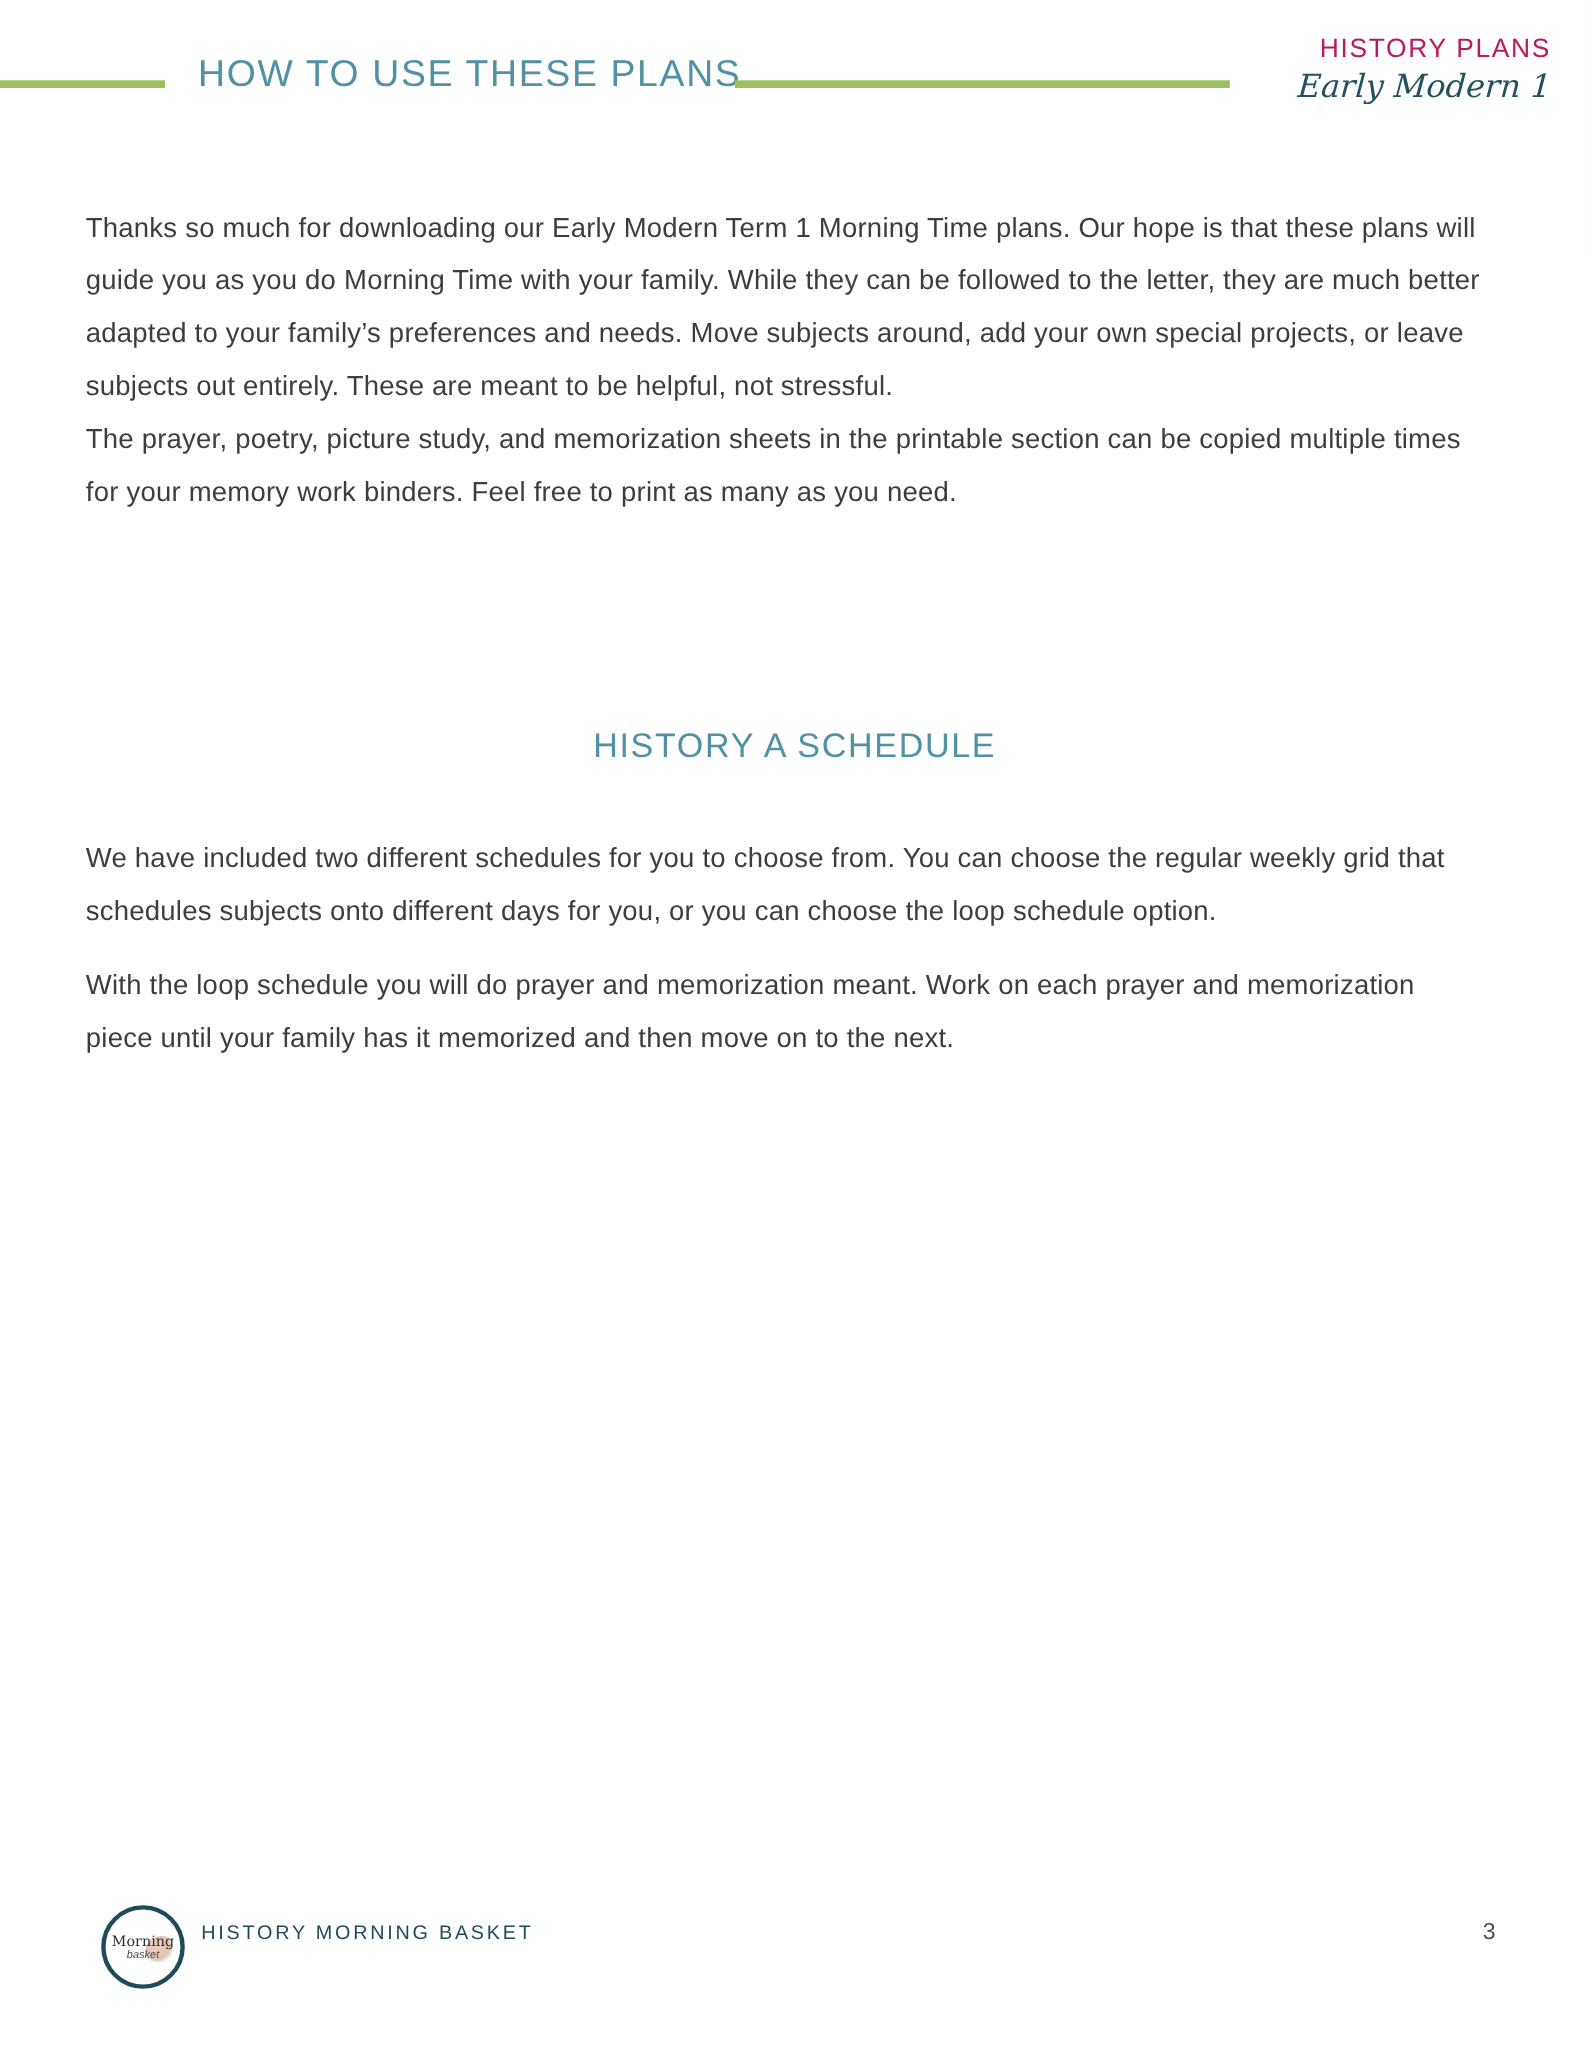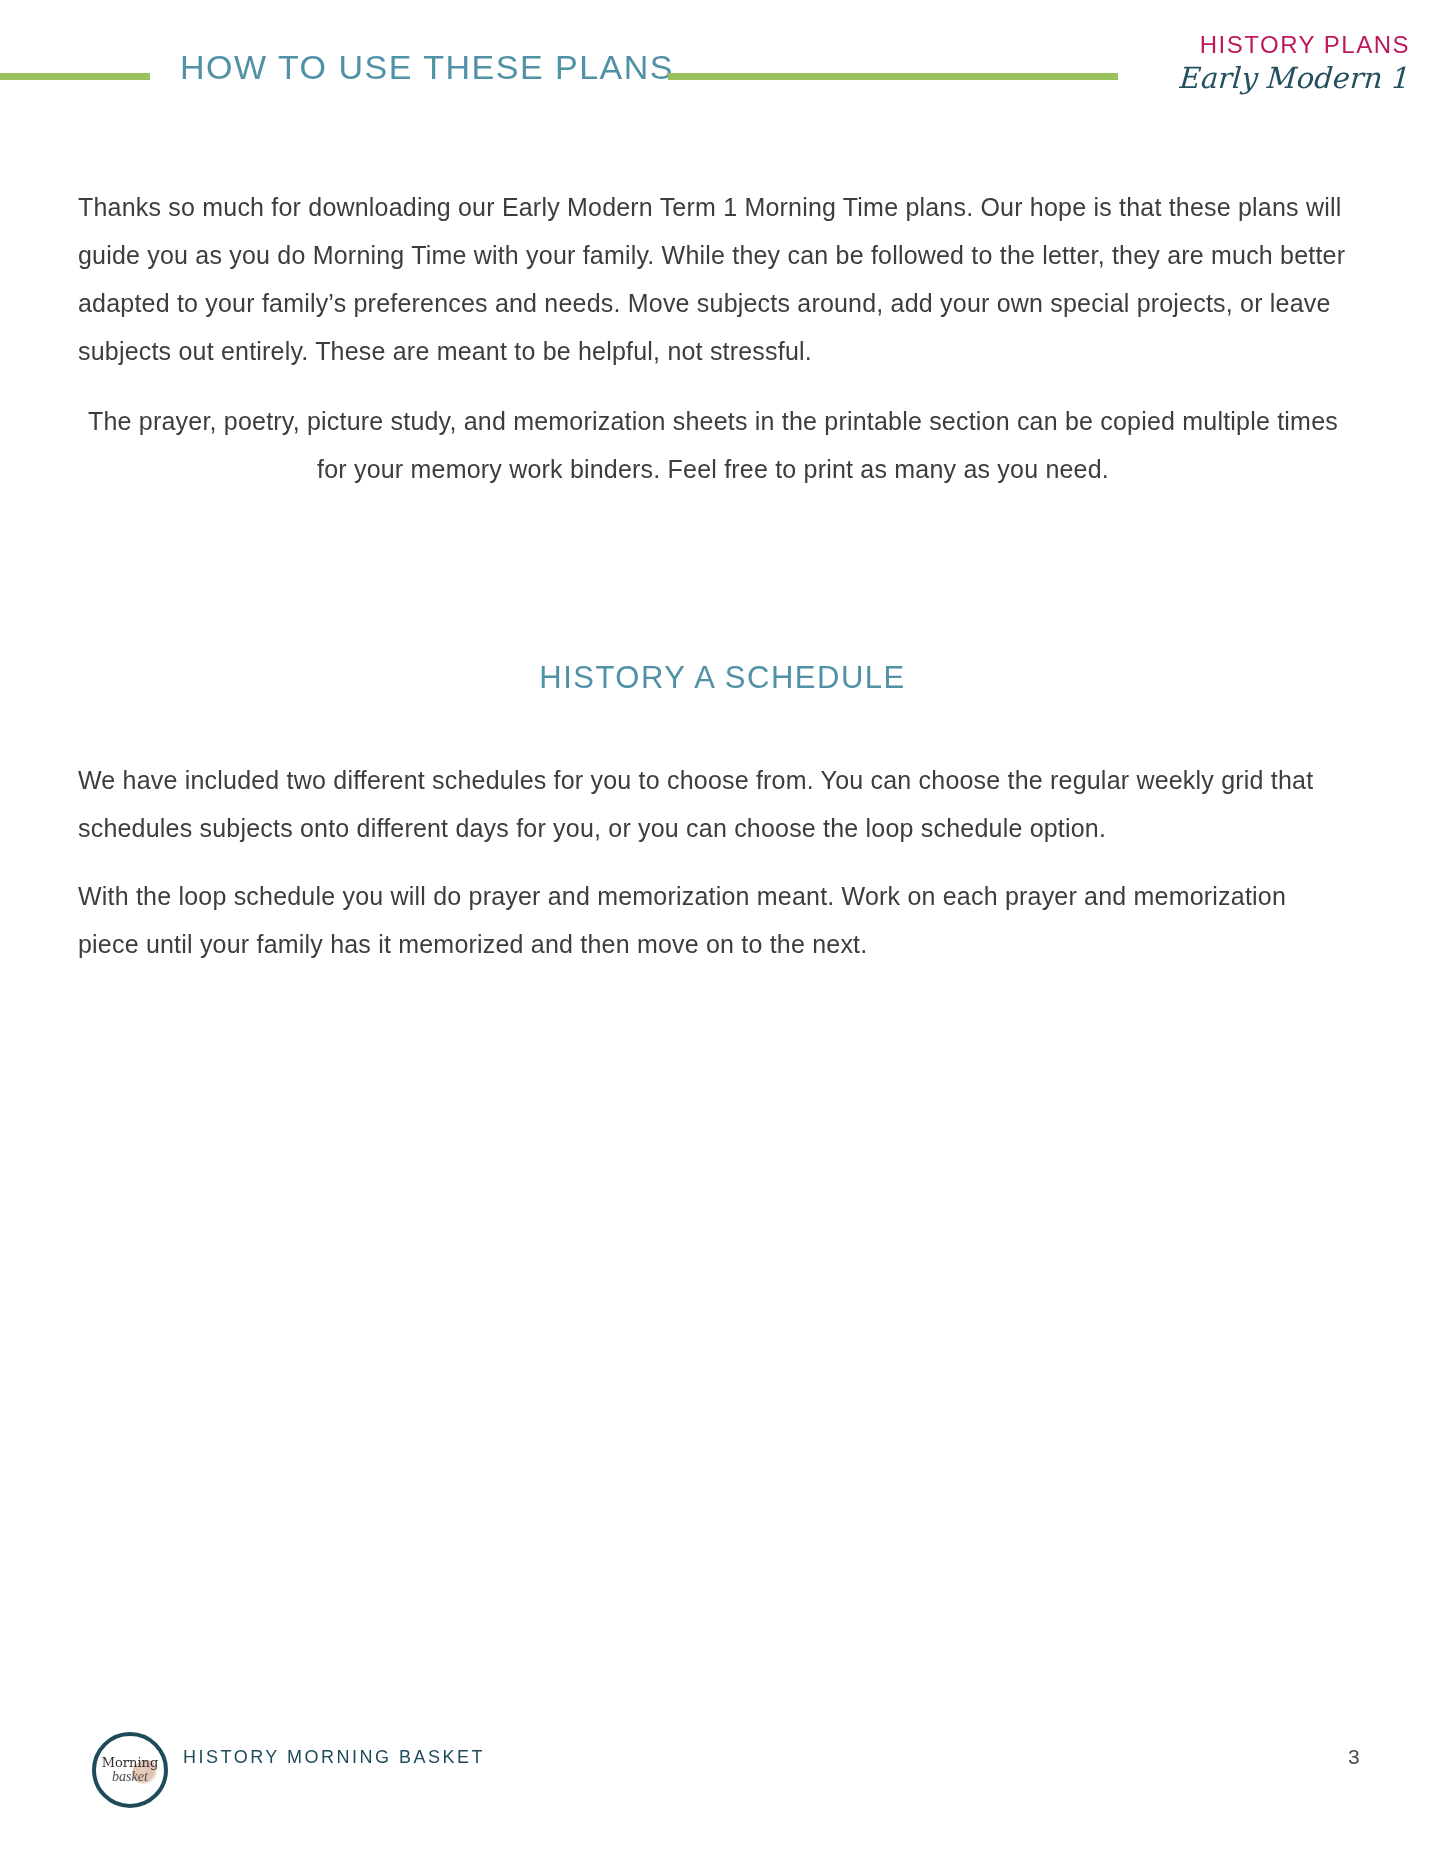--- a/index.html
+++ b/index.html
@@ -33,21 +33,21 @@
     font-size:29px;color:#24505f;margin-top:2px;
     transform:skewX(-4deg);white-space:nowrap;
   }
   
   .body-p{
     position:absolute;left:78px;width:1270px;margin:0;
     font-size:25px;line-height:48px;color:#3d3d3d;
     letter-spacing:0.2px;
   }
   .p1{top:183px;}
-  .p2{top:397px;text-align:center;}
+  .p2{top:375px;}
   .p3{top:756px;}
   .p4{top:872px;}
   .p5{top:982px;}
   .section-heading{
     position:absolute;left:0;top:660px;width:1445px;margin:0;
     text-align:center;font-size:31px;font-weight:400;
     letter-spacing:1.5px;color:#5191a6;
   }
   
   .logo{
@@ -62,22 +62,22 @@
     background:radial-gradient(circle at 40% 40%, #e3c4ae 0%, #d9b39e 55%, rgba(217,179,158,0) 75%);
     opacity:.8;
   }
   .logo-line1{
     position:relative;z-index:1;
     font-size:13px;font-weight:400;color:#2e2e2e;letter-spacing:0px;
     font-family:"DejaVu Serif",serif;
   }
   .logo-line2{
     position:relative;z-index:1;
-    font-family:Liberation Serif, serif;font-style:italic;
-    font-size:14px;color:#4c4c4c;margin-top:-1px;
+    font-family:Liberation Sans, sans-serif;font-style:italic;
+    font-size:10px;color:#4c4c4c;margin-top:-1px;
   }
   .footer-label{
     position:absolute;left:183px;top:1747px;
     font-size:18px;font-weight:500;letter-spacing:2.5px;
     color:#1e4b5a;white-space:nowrap;
   }
   .page-number{
     position:absolute;left:1348px;top:1745px;
     font-size:21px;color:#4d4d4d;
   }

